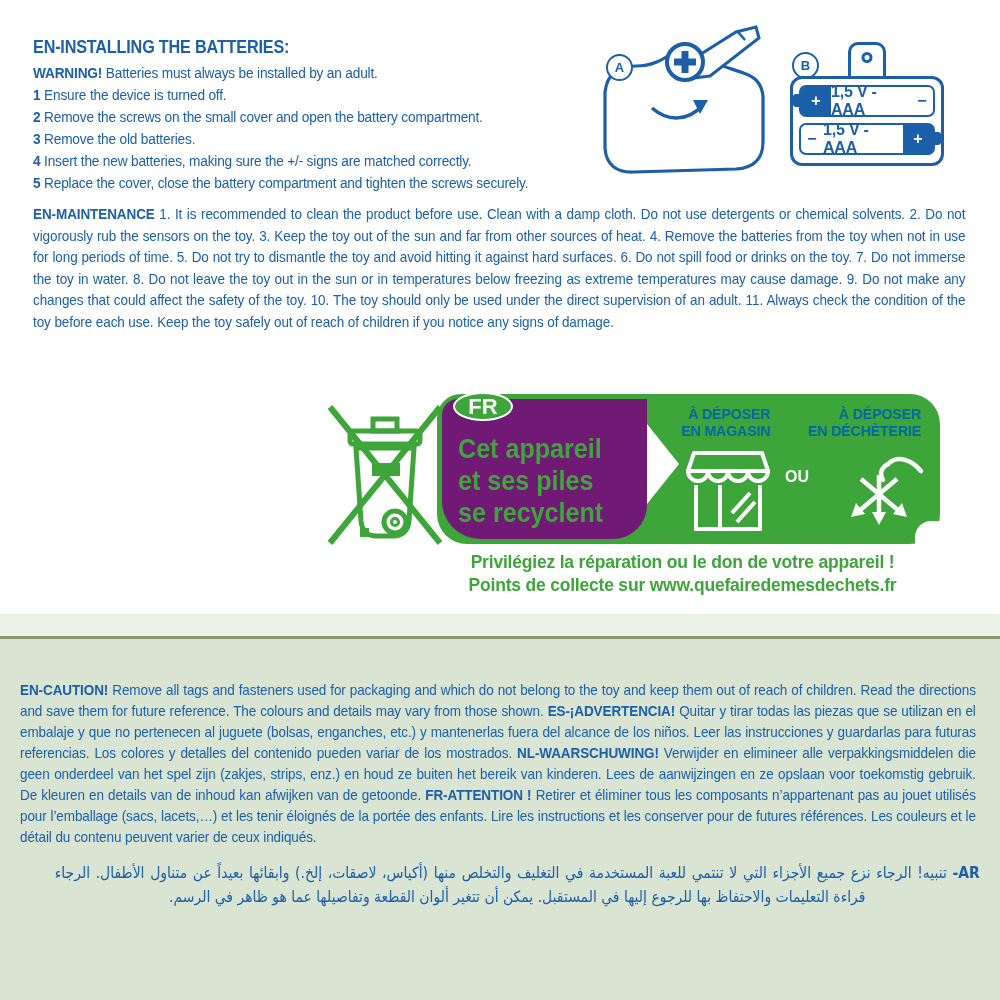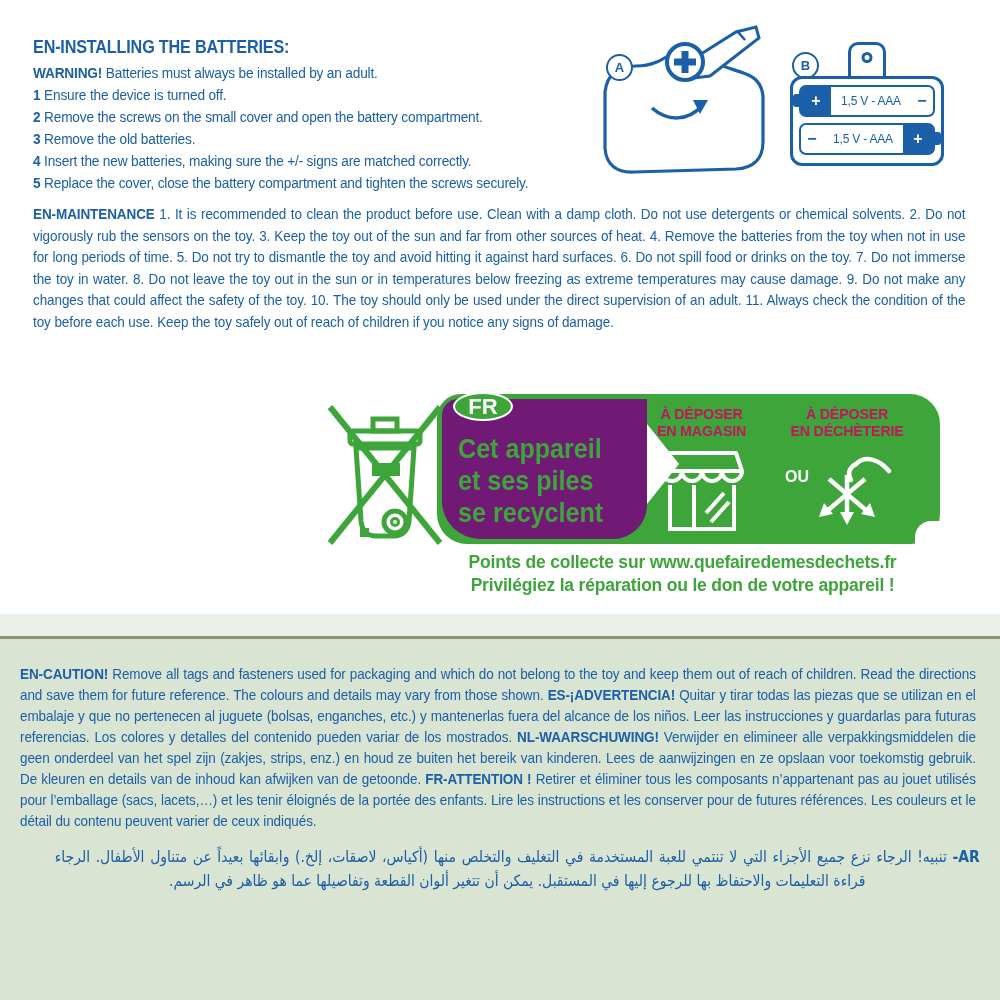--- a/index.html
+++ b/index.html
@@ -18,49 +18,49 @@
   .label-a{left:8px;top:30px;}
   .diagram-b{position:absolute;left:788px;top:42px;width:160px;height:132px;}
   .label-b{left:4px;top:10px;}
   .tab{position:absolute;left:60px;top:0;width:38px;height:38px;border:3px solid #1a5fa8;border-radius:10px 10px 3px 3px;box-sizing:border-box;}
   .hole{position:absolute;left:50%;top:7px;transform:translateX(-50%);width:11px;height:11px;border:3px solid #1a5fa8;border-radius:50%;box-sizing:border-box;}
   .holder{position:absolute;left:2px;top:34px;width:154px;height:90px;background:#fff;border:3px solid #1a5fa8;border-radius:12px;box-sizing:border-box;}
   .bat{position:relative;display:flex;align-items:stretch;height:32px;border:2.5px solid #1a5fa8;border-radius:7px;margin:6px 6px 0 6px;overflow:visible;box-sizing:border-box;}
   .bat .cap{width:30px;background:#1a5fa8;color:#fff;font-weight:bold;font-size:16px;display:flex;align-items:center;justify-content:center;}
   .bat .cap.left{border-radius:4px 0 0 4px;}
   .bat .cap.right{border-radius:0 4px 4px 0;}
-  .bat .bat-label{flex:1;display:flex;align-items:center;justify-content:center;font-weight:normal;font-size:12px;letter-spacing:-.2px;}
+  .bat .bat-label{flex:1;display:flex;align-items:center;justify-content:center;font-weight:bold;font-size:16px;letter-spacing:-.2px;}
   .bat .sign{width:22px;display:flex;align-items:center;justify-content:center;font-weight:bold;font-size:16px;}
   .nub{position:absolute;top:7px;width:6px;height:13px;background:#1a5fa8;}
   .nub-left{left:-8px;border-radius:3px 0 0 3px;}
   .nub-right{right:-8px;border-radius:0 3px 3px 0;}
   
   .maintenance{position:absolute;left:33px;top:203px;width:1036px;transform:scaleX(.9);transform-origin:0 0;
                font-size:15px;line-height:21.5px;text-align:justify;letter-spacing:-.1px;margin:0;}
   
   .weee{position:absolute;left:326px;top:391px;}
   .infotri{position:absolute;left:437px;top:394px;width:503px;height:150px;}
   .green-bg{position:absolute;inset:0;background:#3ea53a;border-radius:24px 30px 30px 30px;}
   .corner-notch{position:absolute;right:-1px;bottom:-1px;width:26px;height:24px;background:#fff;border-top-left-radius:16px;}
   .white-box{position:absolute;left:5px;top:5px;width:205px;height:140px;background:#701a75;border-radius:16px 0 34px 38px;}
   .chevron{position:absolute;left:210px;top:30px;width:0;height:0;border-top:40px solid transparent;border-bottom:40px solid transparent;border-left:32px solid #fff;}
   .wtext{position:absolute;left:16px;top:34px;color:#3ea53a;font-weight:bold;font-size:27px;line-height:32px;transform:scaleX(.93);transform-origin:0 0;white-space:nowrap;}
   .fr-badge{position:absolute;left:16px;top:-2px;width:60px;height:29px;background:#3ea53a;border:2.5px solid #fff;border-radius:50%;
             color:#fff;font-weight:bold;font-size:22px;display:flex;align-items:center;justify-content:center;z-index:3;box-sizing:border-box;}
-  .gcol{position:absolute;color:#be185d;text-align:center;}
+  .gcol{position:absolute;color:#0369a1;text-align:right;}
   .gcol .t{font-weight:bold;font-size:15px;line-height:16.5px;letter-spacing:-.2px;white-space:nowrap;transform:scaleX(.95);transform-origin:50% 0;}
   .col-store{left:192px;top:12px;width:145px;}
   .col-dechet{left:332px;top:12px;width:156px;}
   .ou{position:absolute;left:340px;top:74px;width:40px;text-align:center;color:#fff;font-weight:bold;font-size:16px;}
   .collect-lines{position:absolute;left:420px;top:551px;width:525px;text-align:center;color:#3ea53a;font-weight:bold;}
   .collect-lines p{margin:0;font-size:17.5px;line-height:23px;letter-spacing:-.2px;}
   
   .sep-strip{position:absolute;left:0;top:614px;width:1000px;height:22px;background:#ecf1e8;}
   .sep-line{position:absolute;left:0;top:636px;width:1000px;height:3px;background:#8d9574;}
-  .bottom{position:absolute;left:0;top:639px;width:1000px;height:361px;background:#d9e4d3;box-sizing:border-box;padding-top:24px;}
+  .bottom{position:absolute;left:0;top:639px;width:1000px;height:361px;background:#d9e4d3;box-sizing:border-box;padding-top:40px;}
   .caution{margin:0 0 0 20px;width:1062px;transform:scaleX(.9);transform-origin:0 0;
            font-size:15px;line-height:21px;text-align:justify;letter-spacing:-.1px;}
   .ar-wrap{position:relative;margin:14px 20px 11px 55px;}
   .ar{direction:rtl;font-family:"DejaVu Sans",sans-serif;font-size:15.5px;line-height:24px;
       text-align:justify;text-align-last:center;margin:0 0 0 -11.11%;width:111.11%;
       transform:scaleX(.9);transform-origin:100% 0;}
 </style>
 </head>
 <body>
 
@@ -165,22 +165,22 @@
         <div>Cet appareil</div>
         <div>et ses piles</div>
         <div>se recyclent</div>
       </div>
     </div>
     <div class="chevron"></div>
     <div class="fr-badge">FR</div>
   </div>
 
   <div class="collect-lines">
+    <p>Privilégiez la réparation ou le don de votre appareil !</p>
     <p>Points de collecte sur www.quefairedemesdechets.fr</p>
-    <p>Privilégiez la réparation ou le don de votre appareil !</p>
   </div>
 
   <div class="sep-strip"></div>
   <div class="sep-line"></div>
 
   <div class="bottom">
     <p class="caution"><span class="b">EN-CAUTION! </span><span>Remove all tags and fasteners used for packaging and which do not belong to the toy and keep them out of reach of children. Read the directions and save them for future reference. The colours and details may vary from those shown. </span><span class="b">ES-¡ADVERTENCIA! </span><span>Quitar y tirar todas las piezas que se utilizan en el embalaje y que no pertenecen al juguete (bolsas, enganches, etc.) y mantenerlas fuera del alcance de los niños. Leer las instrucciones y guardarlas para futuras referencias. Los colores y detalles del contenido pueden variar de los mostrados. </span><span class="b">NL-WAARSCHUWING! </span><span>Verwijder en elimineer alle verpakkingsmiddelen die geen onderdeel van het spel zijn (zakjes, strips, enz.) en houd ze buiten het bereik van kinderen. Lees de aanwijzingen en ze opslaan voor toekomstig gebruik. De kleuren en details van de inhoud kan afwijken van de getoonde. </span><span class="b">FR-ATTENTION ! </span><span>Retirer et éliminer tous les composants n’appartenant pas au jouet utilisés pour l’emballage (sacs, lacets,…) et les tenir éloignés de la portée des enfants. Lire les instructions et les conserver pour de futures références. Les couleurs et le détail du contenu peuvent varier de ceux indiqués.</span></p>
     <div class="ar-wrap">
       <p class="ar"><span class="b">AR-</span><span> تنبيه! الرجاء نزع جميع الأجزاء التي لا تنتمي للعبة المستخدمة في التغليف والتخلص منها (أكياس، لاصقات، إلخ.) وابقائها بعيداً عن متناول الأطفال. الرجاء قراءة التعليمات والاحتفاظ بها للرجوع إليها في المستقبل. يمكن أن تتغير ألوان القطعة وتفاصيلها عما هو ظاهر في الرسم.</span></p>
     </div>

